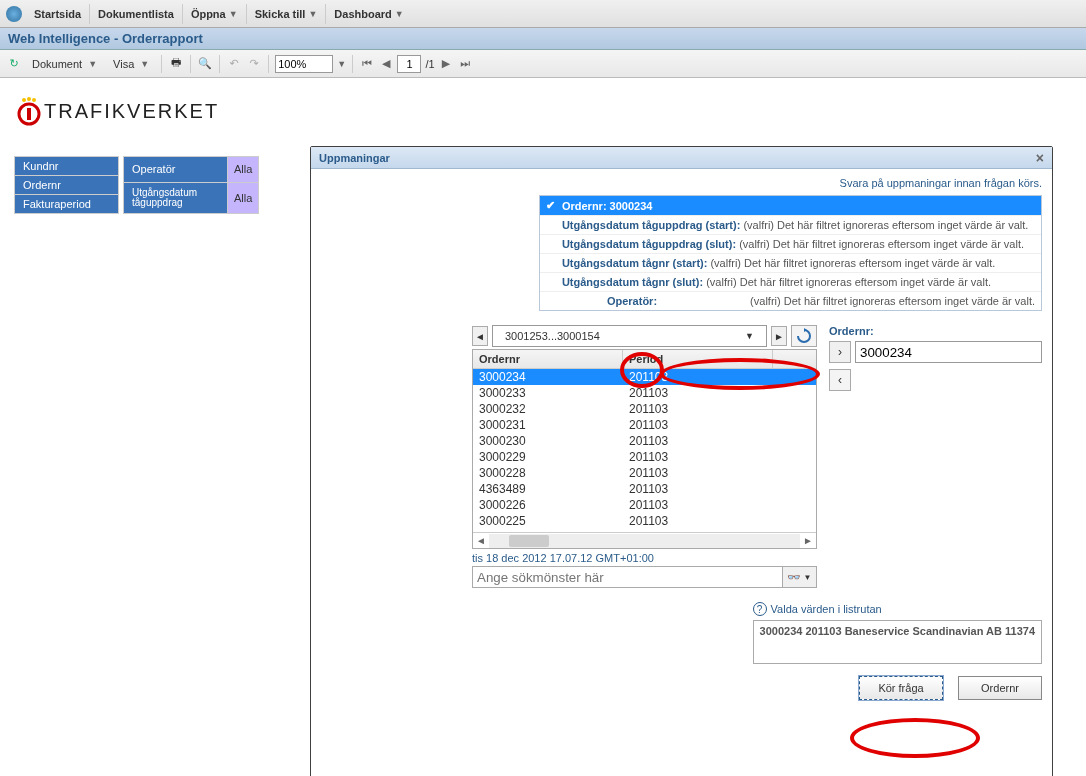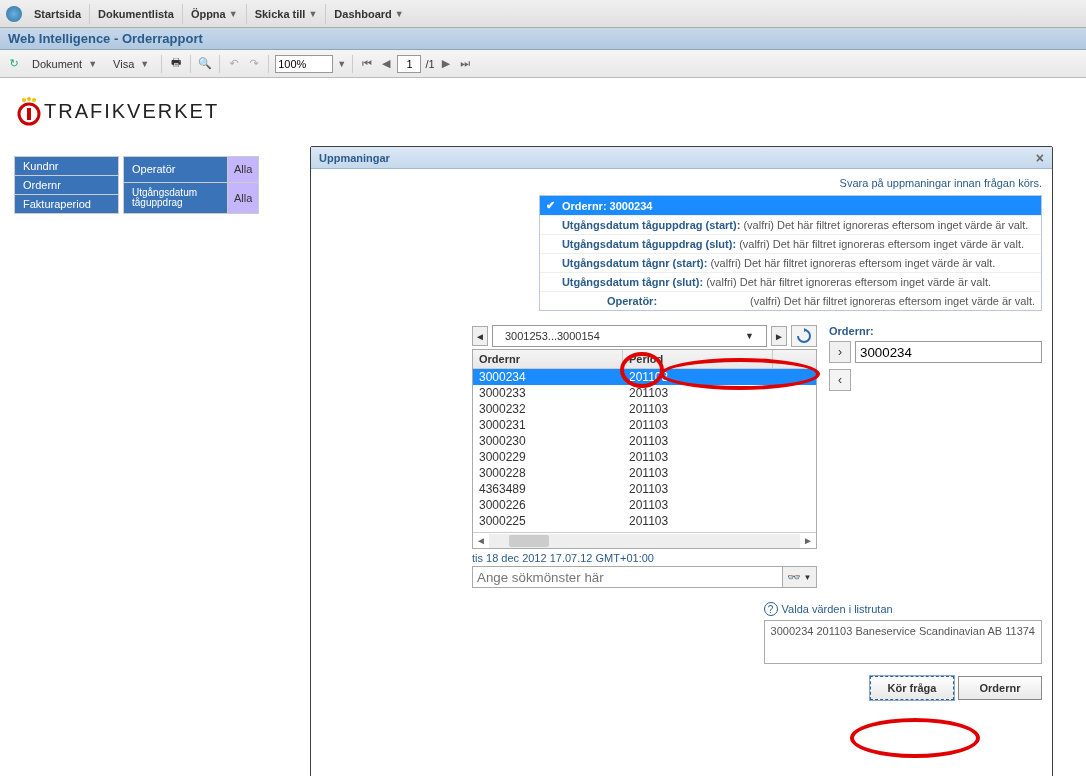--- a/index.html
+++ b/index.html
@@ -89,24 +89,24 @@
 
 .right-col { flex: 1; }
 .right-col .field-label { color: #2a5b8a; font-weight: bold; margin-bottom: 4px; }
 .right-col .field-row { display: flex; gap: 4px; align-items: center; }
 .transfer-btn { width: 22px; height: 22px; border: 1px solid #aaa; background: #f0f0f0; display: flex; align-items: center; justify-content: center; font-size: 12px; }
 .value-input { flex: 1; height: 22px; border: 1px solid #999; padding: 0 4px; }
 .back-btn { width: 22px; height: 22px; border: 1px solid #aaa; background: #f4f4f4; display: flex; align-items: center; justify-content: center; margin-top: 6px; font-size: 12px; }
 
 .selected-values { margin-top: 14px; }
 .selected-values .sv-label { color: #2a5b8a; display: flex; align-items: center; gap: 4px; margin-bottom: 4px; }
-.sv-box { border: 1px solid #aaa; height: 44px; padding: 4px 6px; color: #555; }
+.sv-box { border: 1px solid #aaa; height: 44px; padding: 4px 6px; color: #555; font-weight: bold; }
 .question-icon { width: 14px; height: 14px; border-radius: 50%; border: 1px solid #2a5b8a; color: #2a5b8a; display: inline-flex; align-items: center; justify-content: center; font-size: 10px; }
 
-.dialog-buttons { display: flex; justify-content: flex-end; gap: 4px; margin-top: 12px; font-weight: bold; }
+.dialog-buttons { display: flex; justify-content: flex-end; gap: 15px; margin-top: 12px; }
 .dlg-btn { min-width: 84px; height: 24px; border: 1px solid #888; background: linear-gradient(#fff,#e8e8e8); display: flex; align-items: center; justify-content: center; padding: 0 10px; }
 .dlg-btn.primary { border: 1px dashed #2a5b8a; outline: 1px solid #88a8d0; }
 
 
 .anno { position: absolute; border: 4px solid #e00000; border-radius: 50%; pointer-events: none; }
 .anno1 { left: 620px; top: 352px; width: 44px; height: 36px; }
 .anno2 { left: 660px; top: 358px; width: 160px; height: 32px; }
 .anno3 { left: 850px; top: 718px; width: 130px; height: 40px; }
 </style>
 </head>

